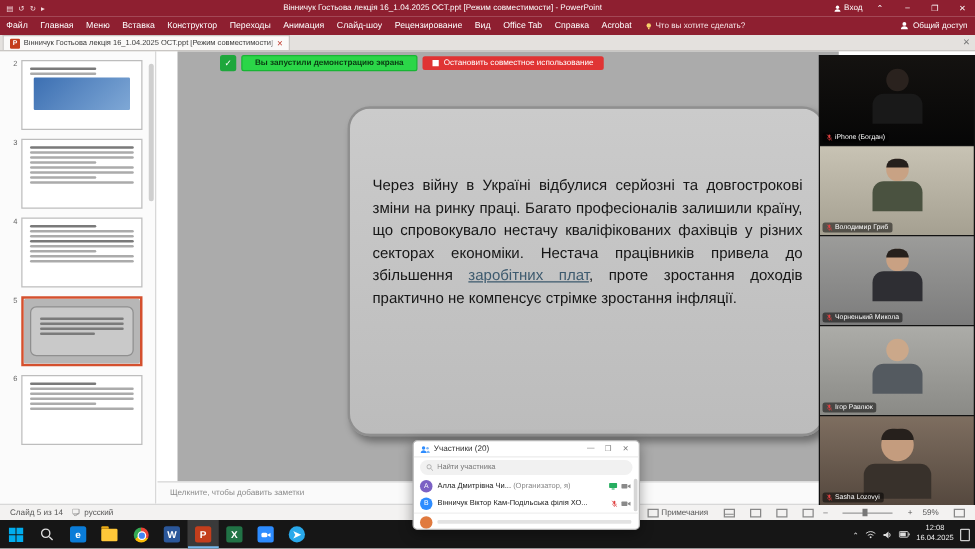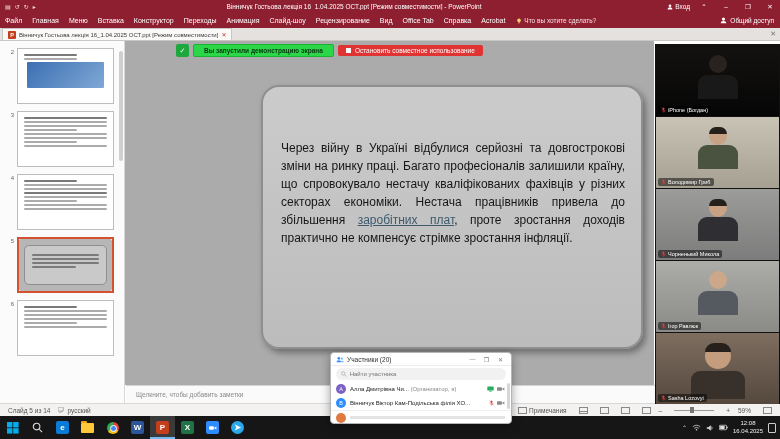--- a/index.html
+++ b/index.html
@@ -54,21 +54,21 @@
   .thumb.sel .tbox { border:2px solid #D4502E; padding:2px; }
   .tline { height:2px; background:#ABABAB; margin:2px 3px; border-radius:1px; }
   .tline.dark { background:#7A7A7A; }
   .tline.short { width:60%; }
   .timg { height:26px; margin:2px 6px; background:linear-gradient(135deg,#3C6FB2,#7FA8D6); border-radius:1px; }
   .tgray { height:100%; background:#B6B6B6; border-radius:2px; padding:6px 5px; }
   .tgraybox { height:100%; background:#C9C9C9; border:1px solid #8F8F8F; border-radius:5px; padding:6px 4px; }
   .tscroll { position:absolute; right:1px; top:10px; width:4px; height:110px; background:#CFCFCF; border-radius:2px; }
 
   
-  .slidearea { position:absolute; top:41px; left:125px; width:529px; height:344px; background:#ABABAB; overflow:hidden; }
+  .slidearea { position:absolute; top:41px; left:142px; width:529px; height:344px; background:#ABABAB; overflow:hidden; }
   .roundbox { position:absolute; left:136px; top:44px; width:382px; height:264px;
     background:linear-gradient(180deg,#CBCBCB,#BCBCBC); border:2px solid #8F8F8F; border-radius:18px;
     box-shadow:3px 4px 6px rgba(0,0,0,0.35); }
   .roundbox p { margin:52px 16px 0 18px; font-size:12px; line-height:1.5; text-align:justify; color:#161616; }
   .slidelink { color:#3D5A6E; text-decoration:underline; }
 
   
   .notes { position:absolute; left:126px; top:385px; width:529px; height:18px; background:#FAFAFA;
     border-top:1px solid #D5D5D5; display:flex; align-items:center; padding-left:10px;
     font-size:6.5px; color:#8A8A8A; }

